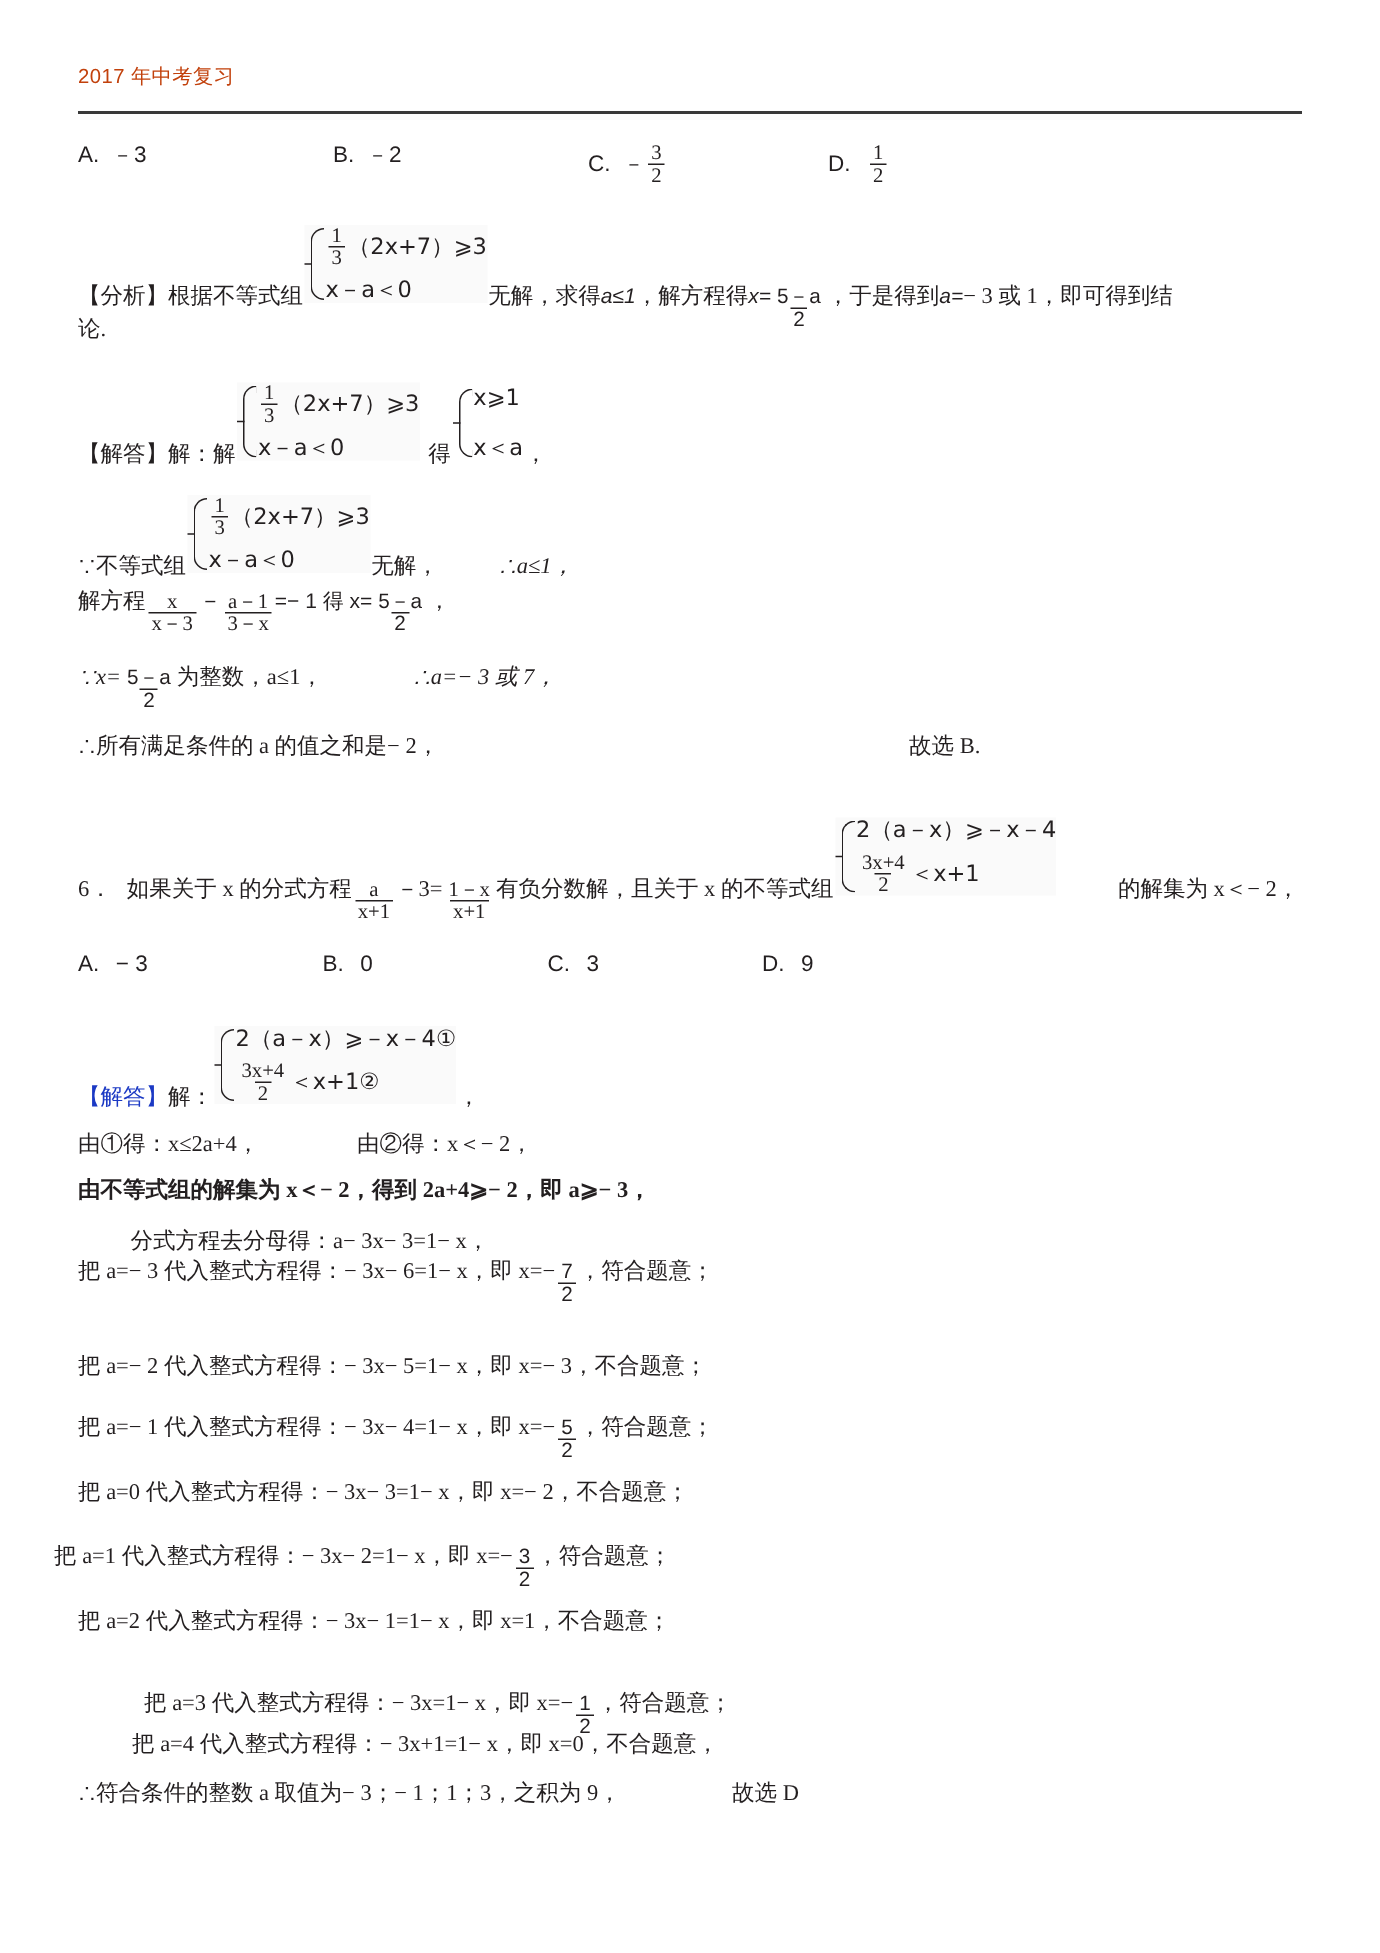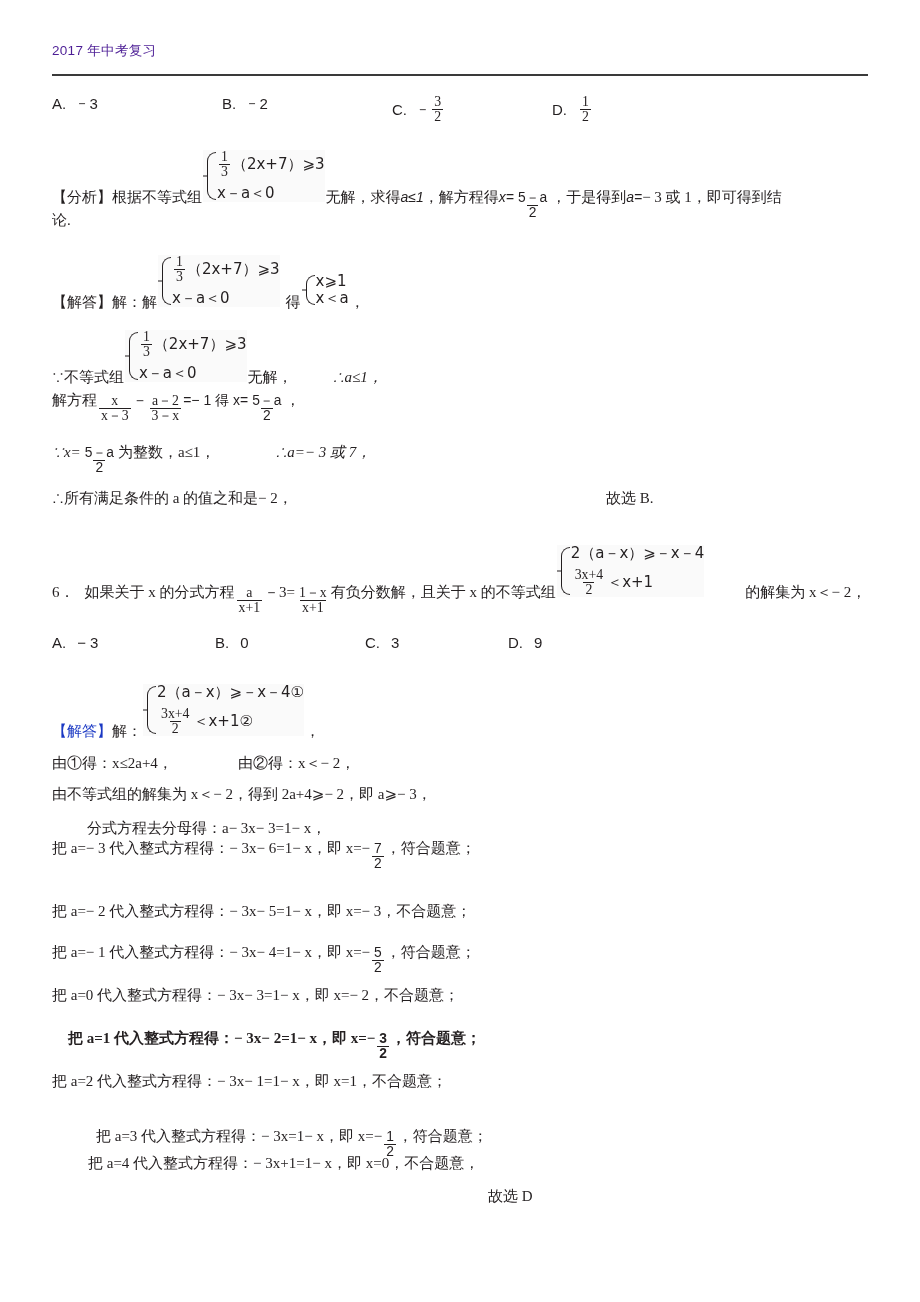--- a/index.html
+++ b/index.html
@@ -14,21 +14,21 @@
   }
   .page{
     position:absolute;
     left:0;top:0;width:920px;height:1302px;
   }
   .hdr{
     position:absolute;
     left:52px;top:42px;
     font-size:13.5px;
     letter-spacing:.3px;
-    color:#4c1d95;
+    color:#c2410c;
     white-space:nowrap;
   }
   .hdr-rule{
     position:absolute;
     left:52px;top:74px;width:816px;height:0;
     border-top:2.2px solid #3a3a3a;
   }
 
   
   .ln{
@@ -205,21 +205,21 @@
           </div>
           <div>
               <span class="mserif ge">x－a＜0</span>
             </div>
         </span>
       </span>
       <span class="sp"></span>
       <span>得</span>
       <span class="sys">
         <span class="brace"></span>
-        <span class="rows" style="gap:0;justify-content:flex-end;">
+        <span class="rows" style="gap:16px;justify-content:flex-end;">
           <div>
               <span class="mserif ge">x⩾1</span>
             </div>
           <div>
               <span class="mserif ge">x＜a</span>
             </div>
         </span>
       </span>
       <span>，</span>
     </span>
@@ -254,21 +254,21 @@
 
   <div class="ln" style="left:52px;top:392px;">
     <span class="rowb">
       <span>解方程</span>
       <span class="frac mserif">
         <span class="num">x</span>
         <span class="den">x－3</span>
       </span>
       <span class="mserif">－</span>
       <span class="frac mserif">
-        <span class="num">a－2</span>
+        <span class="num">a－1</span>
         <span class="den">3－x</span>
       </span>
       <span class="sans" style="font-size:14px">=− 1 得 x=</span>
       <span class="frac mathsans">
         <span class="num">5－a</span>
         <span class="den">2</span>
       </span>
       <span>，</span>
     </span>
   </div>
@@ -371,21 +371,21 @@
             <span class="mserif ge">＜x+1②</span>
           </div>
         </span>
       </span>
       <span>，</span>
     </span>
   </div>
 
   <div class="ln" style="left:52px;top:755px;">由①得：x≤2a+4，</div>
   <div class="ln" style="left:238px;top:755px;">由②得：x＜− 2，</div>
-  <div class="ln" style="left:52px;top:786px;">由不等式组的解集为 x＜− 2，得到 2a+4⩾− 2，即 a⩾− 3，</div>
+  <div class="ln" style="left:52px;top:786px;font-weight:bold;">由不等式组的解集为 x＜− 2，得到 2a+4⩾− 2，即 a⩾− 3，</div>
   <div class="ln" style="left:52px;top:820px;margin-left:35px;">分式方程去分母得：a− 3x− 3=1− x，</div>
 
   <div id="cases">
       <div class="ln" style="left: 52px; top: 840px;"><span class="rowb">
           <span>把 a=− 3 代入整式方程得：− 3x− 6=1− x，即 x=−</span>
           <span class="frac mathsans">
             <span class="num">7</span>
             <span class="den">2</span>
           </span>
           <span>，符合题意；</span>
@@ -397,21 +397,21 @@
           <span>把 a=− 1 代入整式方程得：− 3x− 4=1− x，即 x=−</span>
           <span class="frac mathsans">
             <span class="num">5</span>
             <span class="den">2</span>
           </span>
           <span>，符合题意；</span>
         </span></div>
       <div class="ln" style="left: 52px; top: 987px;"><span class="rowb">
           <span>把 a=0 代入整式方程得：− 3x− 3=1− x，即 x=− 2，不合题意；</span>
         </span></div>
-      <div class="ln" style="left: 68px; top: 1030px; font-weight: bold;"><span class="rowb">
+      <div class="ln" style="left: 36px; top: 1030px;"><span class="rowb">
           <span>把 a=1 代入整式方程得：− 3x− 2=1− x，即 x=−</span>
           <span class="frac mathsans">
             <span class="num">3</span>
             <span class="den">2</span>
           </span>
           <span>，符合题意；</span>
         </span></div>
       <div class="ln" style="left: 52px; top: 1073px;"><span class="rowb">
           <span>把 a=2 代入整式方程得：− 3x− 1=1− x，即 x=1，不合题意；</span>
         </span></div>
@@ -421,15 +421,16 @@
             <span class="num">1</span>
             <span class="den">2</span>
           </span>
           <span>，符合题意；</span>
         </span></div>
       <div class="ln" style="left: 52px; top: 1155px; margin-left: 36px;"><span class="rowb">
           <span>把 a=4 代入整式方程得：− 3x+1=1− x，即 x=0，不合题意，</span>
         </span></div>
     </div>
 
+  <div class="ln" style="left:52px;top:1188px;">∴符合条件的整数 a 取值为− 3；− 1；1；3，之积为 9，</div>
   <div class="ln" style="left:488px;top:1188px;">故选 D</div>
 
 </div>
 
 </body></html>

